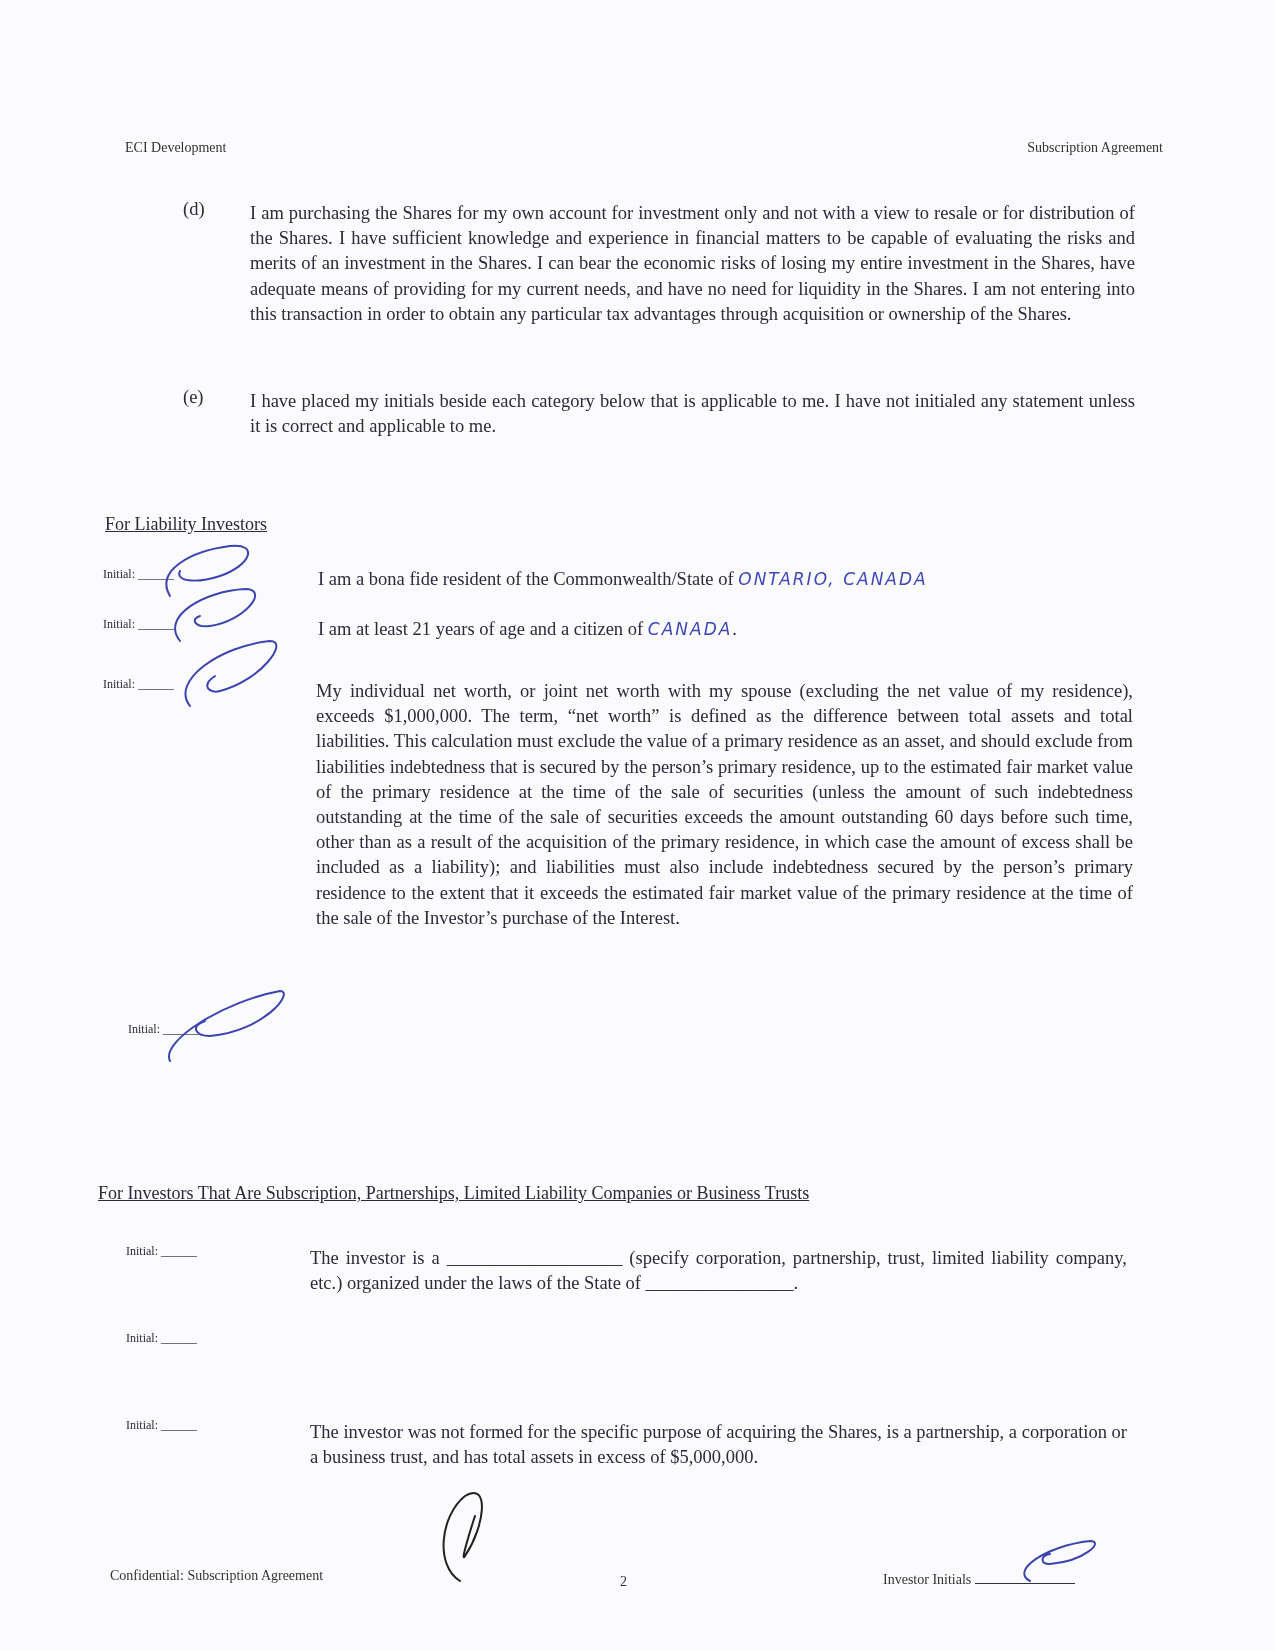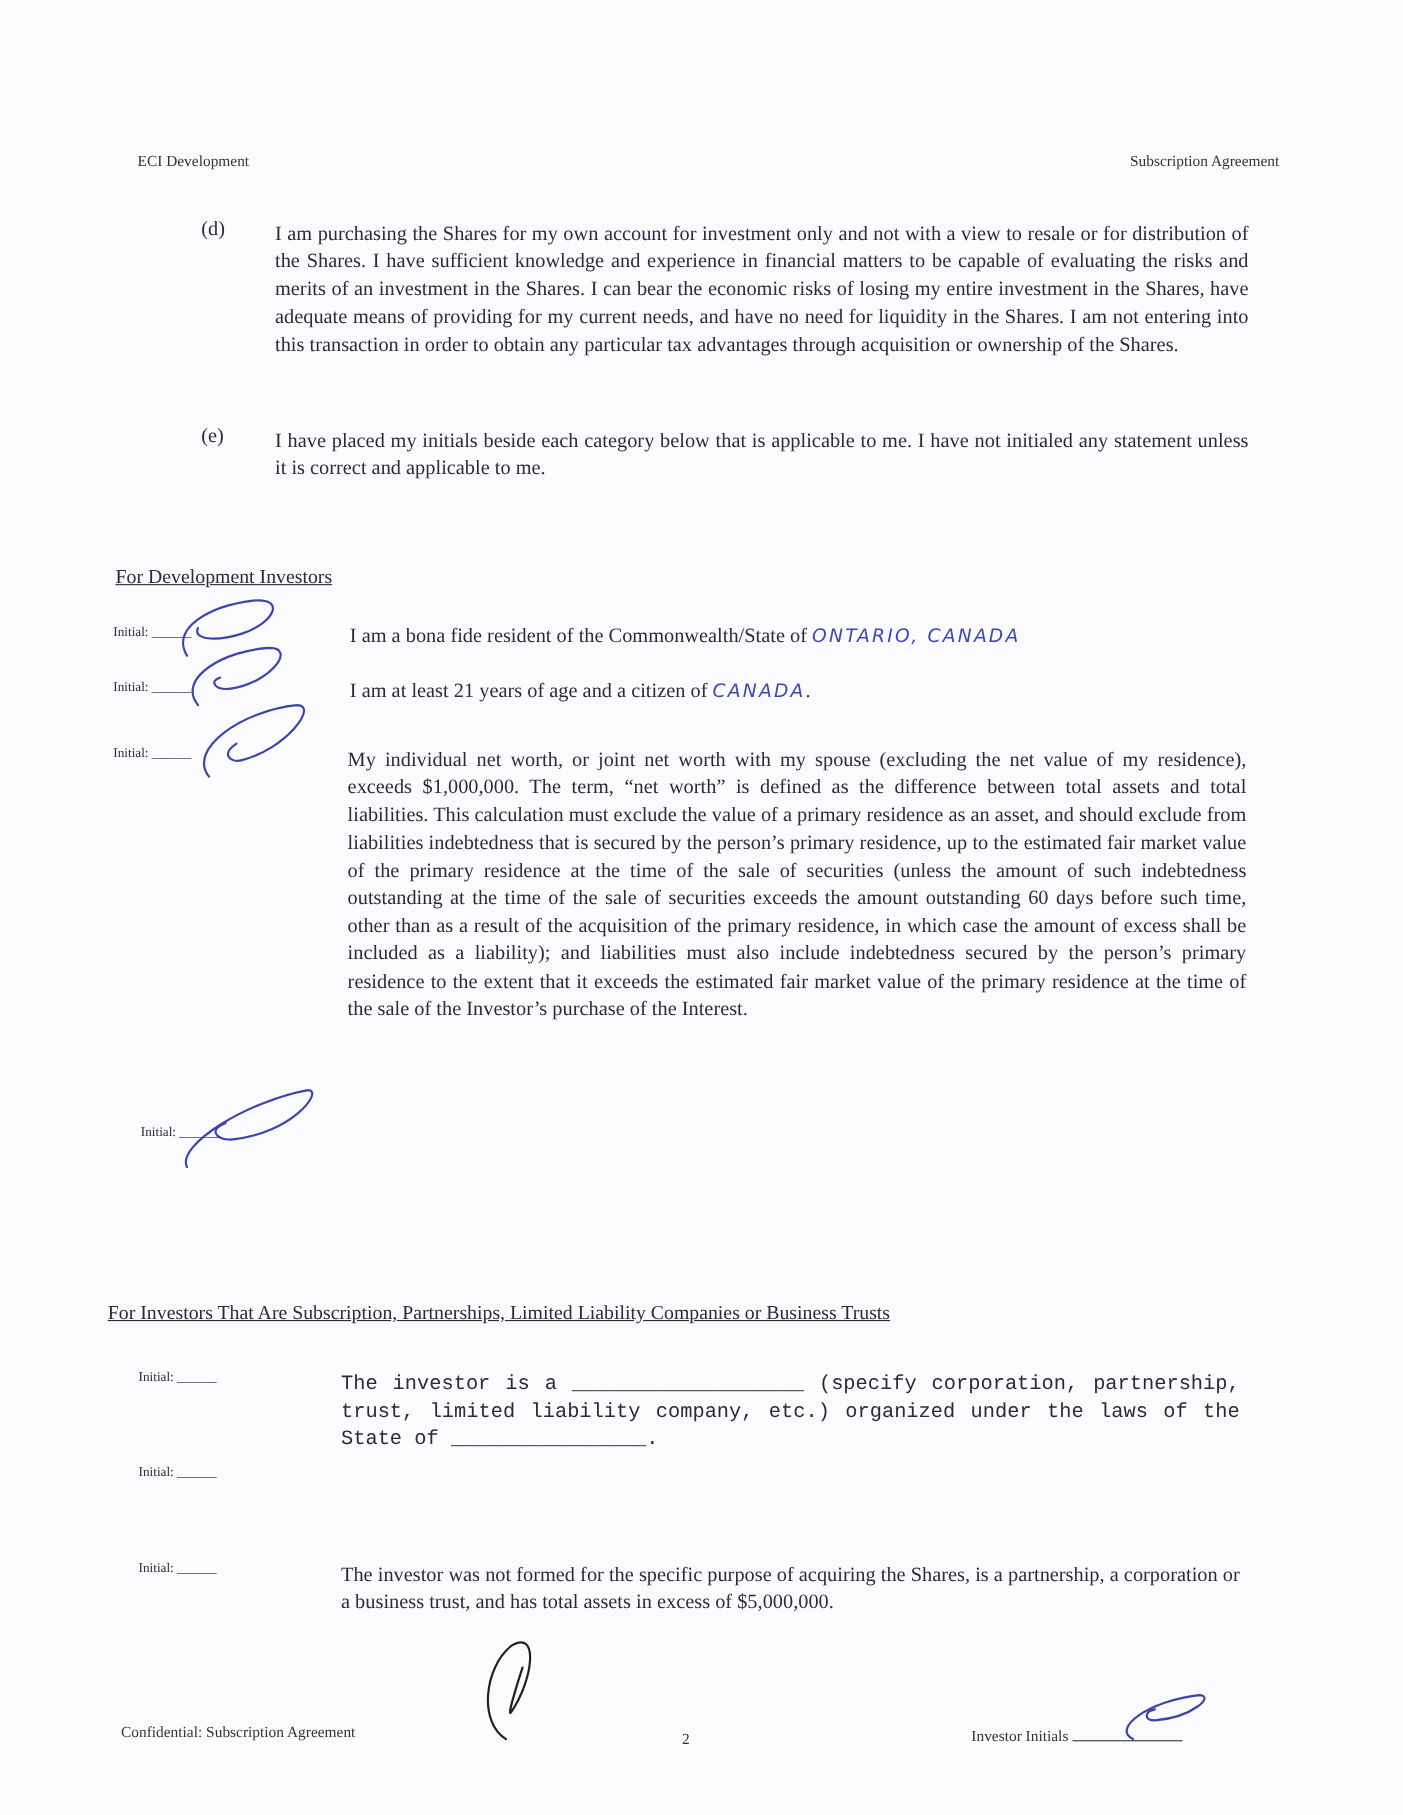--- a/index.html
+++ b/index.html
@@ -30,37 +30,37 @@
 <div class="page">
   <div class="hdr left">ECI Development</div>
   <div class="hdr right">Subscription Agreement</div>
 
   <div class="num" style="left:183px;top:183px;">(d)</div>
   <div class="para" style="left:250px;top:185px;width:885px;">I am purchasing the Shares for my own account for investment only and not with a view to resale or for distribution of the Shares. I have sufficient knowledge and experience in financial matters to be capable of evaluating the risks and merits of an investment in the Shares. I can bear the economic risks of losing my entire investment in the Shares, have adequate means of providing for my current needs, and have no need for liquidity in the Shares. I am not entering into this transaction in order to obtain any particular tax advantages through acquisition or ownership of the Shares.</div>
 
   <div class="num" style="left:183px;top:371px;">(e)</div>
   <div class="para" style="left:250px;top:373px;width:885px;">I have placed my initials beside each category below that is applicable to me. I have not initialed any statement unless it is correct and applicable to me.</div>
 
-  <div class="section-title" style="left:105px;top:498px;">For Development Investors</div>
+  <div class="section-title" style="left:105px;top:498px;">For Liability Investors</div>
 
   <div class="initial" style="left:103px;top:551px;">Initial: ______</div>
   <div class="para" style="left:318px;top:551px;width:820px;"><span>I am a bona fide resident of the Commonwealth/State of </span><span class="hand">ONTARIO, CANADA</span></div>
 
   <div class="initial" style="left:103px;top:601px;">Initial: ______</div>
   <div class="para" style="left:318px;top:601px;width:820px;"><span>I am at least 21 years of age and a citizen of </span><span class="hand">CANADA</span><span>.</span></div>
 
   <div class="initial" style="left:103px;top:661px;">Initial: ______</div>
   <div class="para" style="left:316px;top:663px;width:817px;">My individual net worth, or joint net worth with my spouse (excluding the net value of my residence), exceeds $1,000,000. The term, “net worth” is defined as the difference between total assets and total liabilities. This calculation must exclude the value of a primary residence as an asset, and should exclude from liabilities indebtedness that is secured by the person’s primary residence, up to the estimated fair market value of the primary residence at the time of the sale of securities (unless the amount of such indebtedness outstanding at the time of the sale of securities exceeds the amount outstanding 60 days before such time, other than as a result of the acquisition of the primary residence, in which case the amount of excess shall be included as a liability); and liabilities must also include indebtedness secured by the person’s primary residence to the extent that it exceeds the estimated fair market value of the primary residence at the time of the sale of the Investor’s purchase of the Interest.</div>
 
   <div class="initial" style="left:128px;top:1006px;">Initial: ______</div>
 
   <div class="section-title" style="left:98px;top:1167px;">For Investors That Are Subscription, Partnerships, Limited Liability Companies or Business Trusts</div>
 
   <div class="initial" style="left:126px;top:1228px;">Initial: ______</div>
-  <div class="para" style="left:310px;top:1230px;width:817px;font-family:Liberation Mono, monospace;">The investor is a ___________________ (specify corporation, partnership, trust, limited liability company, etc.) organized under the laws of the State of ________________.</div>
+  <div class="para" style="left:310px;top:1230px;width:817px;">The investor is a ___________________ (specify corporation, partnership, trust, limited liability company, etc.) organized under the laws of the State of ________________.</div>
 
   <div class="initial" style="left:126px;top:1315px;">Initial: ______</div>
 
   <div class="initial" style="left:126px;top:1402px;">Initial: ______</div>
   <div class="para" style="left:310px;top:1404px;width:817px;">The investor was not formed for the specific purpose of acquiring the Shares, is a partnership, a corporation or a business trust, and has total assets in excess of $5,000,000.</div>
 
   <svg class="sig" style="left:150px;top:525px;" width="120" height="80">
       <path d="M20,55 C5,30 40,10 80,5 C110,2 100,25 70,35 C45,43 25,40 30,30"></path>
     </svg>
   <svg class="sig" style="left:155px;top:565px;" width="120" height="80">

